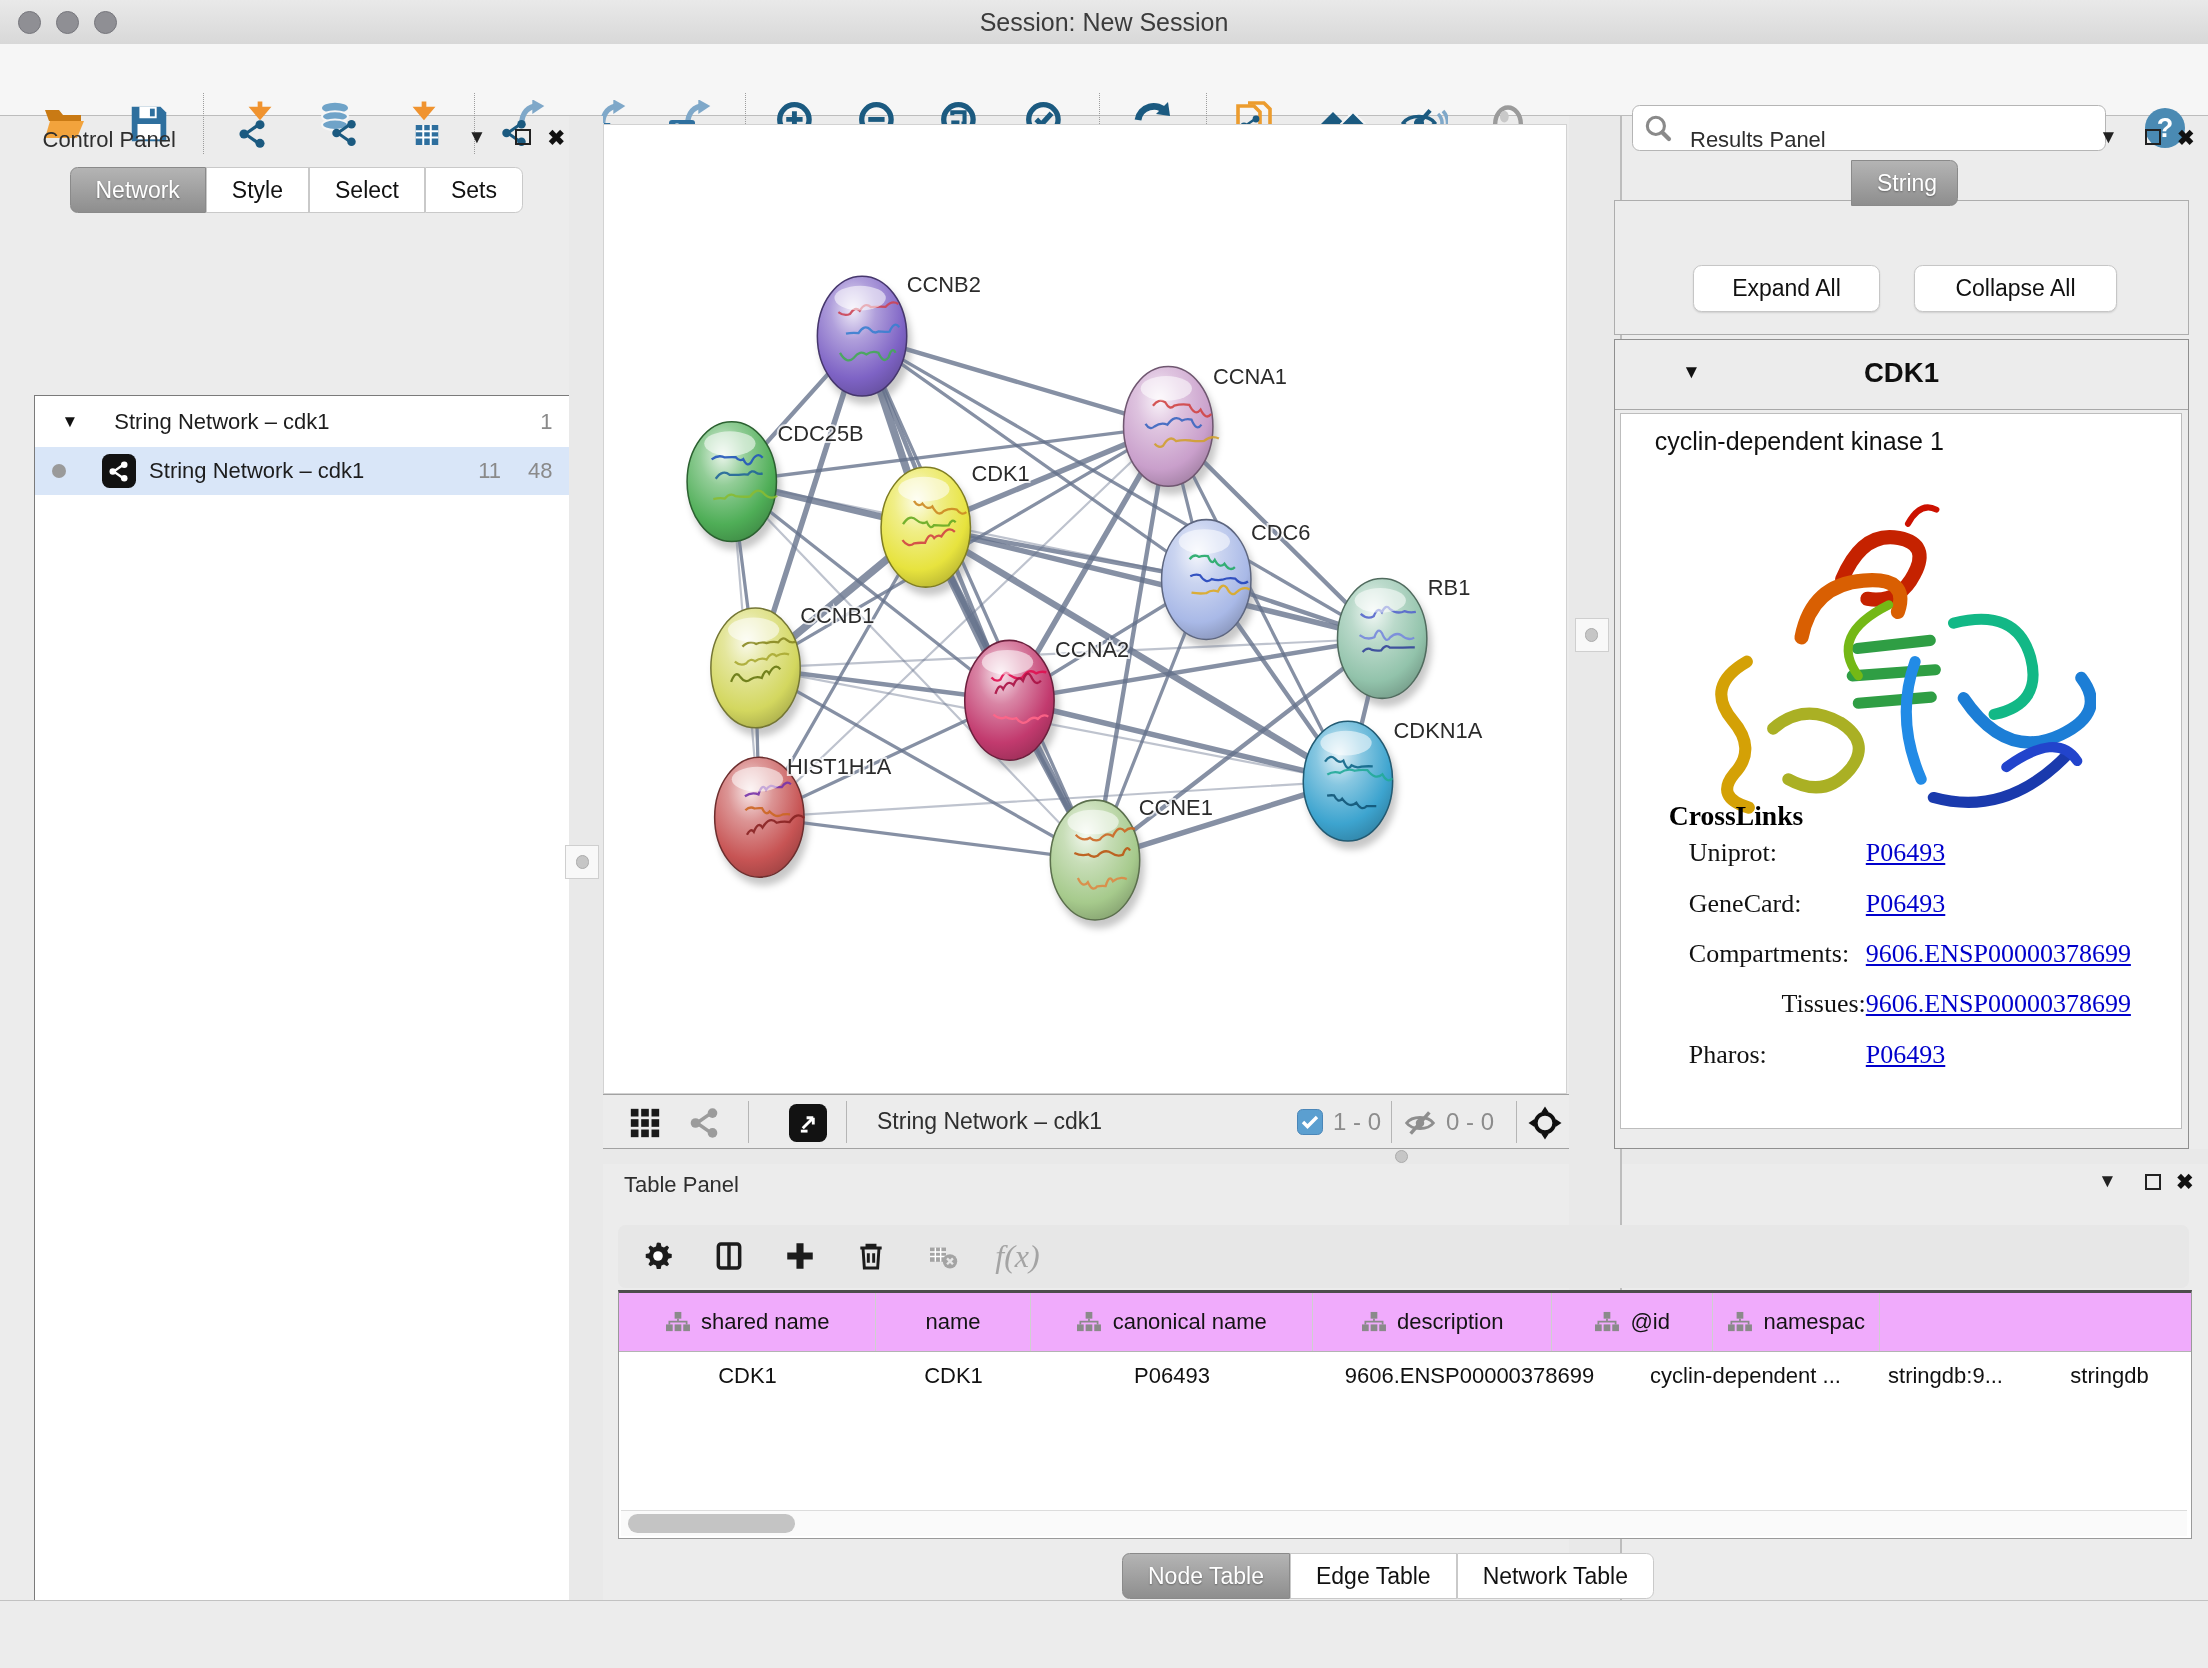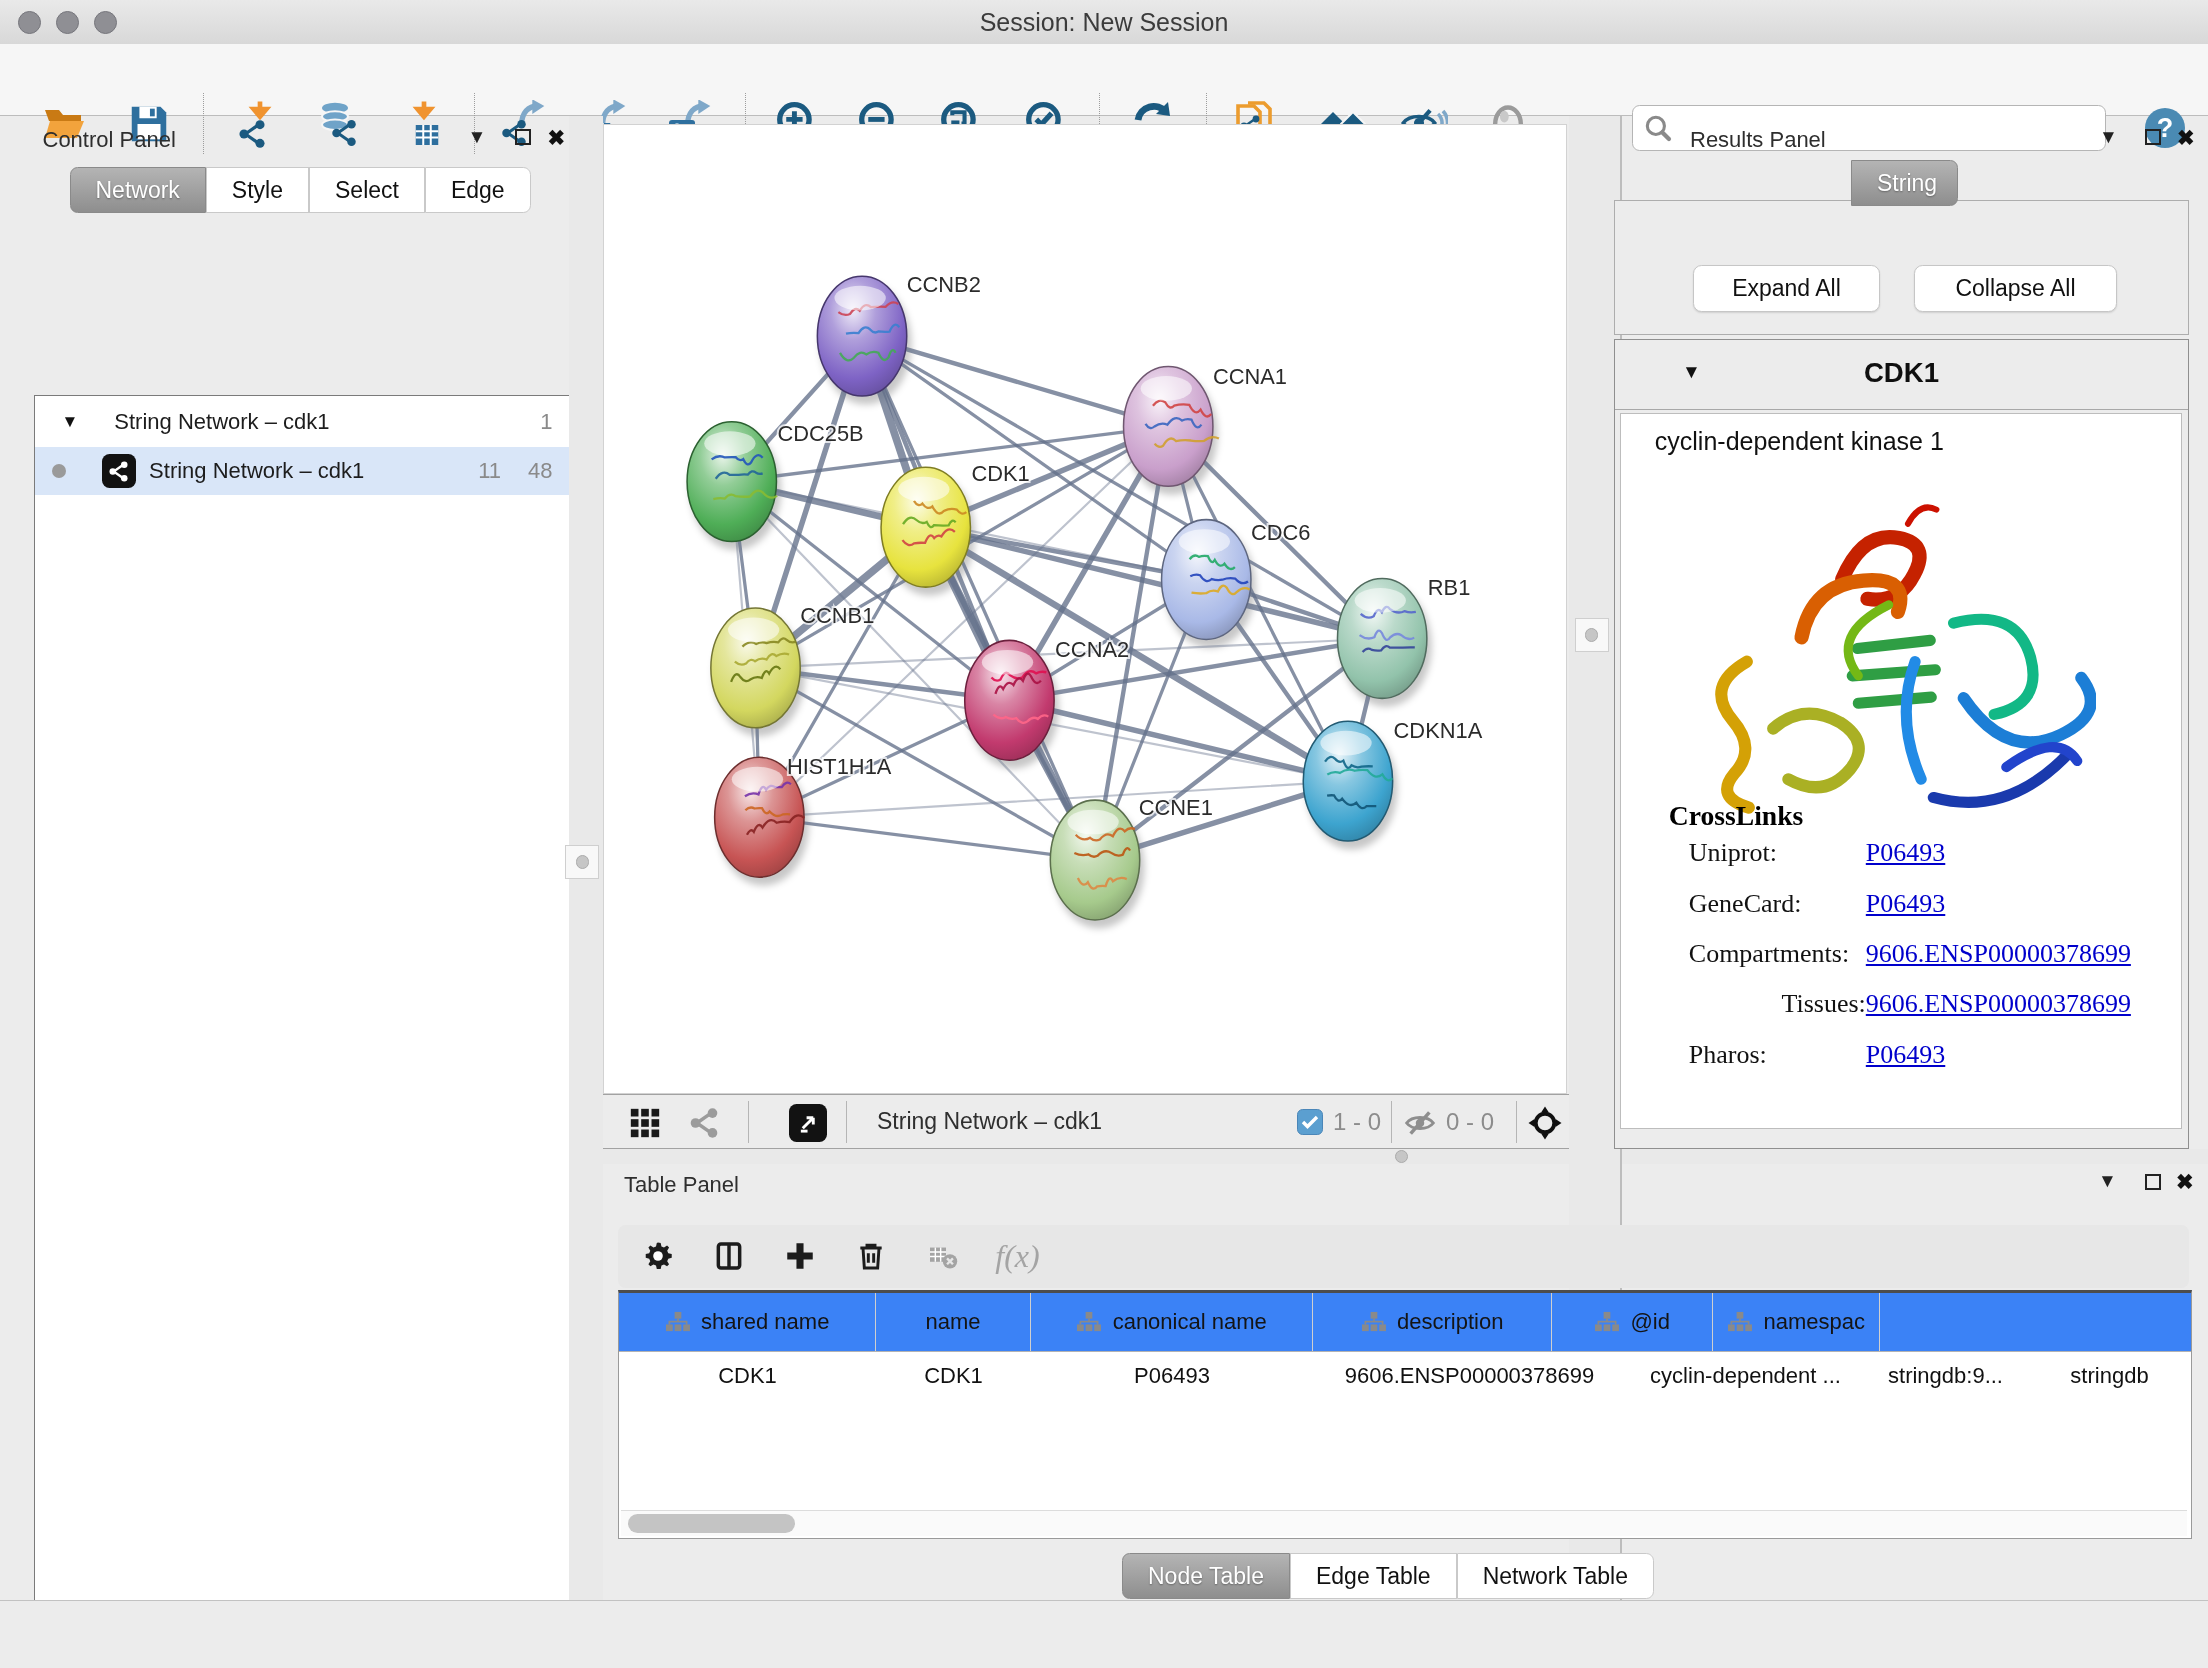--- a/index.html
+++ b/index.html
@@ -54,21 +54,21 @@
   .rp-entry-head{position:absolute;left:0;top:0;width:100%;height:70px;border-bottom:1px solid #a8a8a8;box-sizing:border-box;}
   .rp-inner{position:absolute;left:4.8px;top:73px;width:562px;height:716px;background:#ffffff;border:1px solid #bdbdbd;box-sizing:border-box;overflow:hidden;}
   .xl-serif{font-family:"Liberation Serif",serif;}
   .xl-row{position:absolute;left:68px;font-size:26px;color:#111;}
   .xl-link{color:#0000cc;text-decoration:underline;cursor:pointer;}
 
   
   .tp-toolbar{left:618px;top:1225px;width:1571px;height:63px;background:#e7e7e7;border-radius:7.6px;}
   .tp-tool{position:absolute;top:6.7px;width:49px;height:49px;display:flex;align-items:center;justify-content:center;cursor:pointer;}
   .tablebox{left:618px;top:1290px;width:1574px;height:249px;background:#fff;border:1.9px solid #9a9a9a;border-top:3.8px solid #4d4d4d;box-sizing:border-box;}
-  .thead{display:flex;height:59px;background:#3b82f6;border-bottom:1px solid #b3b3b3;box-sizing:border-box;}
+  .thead{display:flex;height:59px;background:#f0abfc;border-bottom:1px solid #b3b3b3;box-sizing:border-box;}
   .th{display:flex;align-items:center;justify-content:center;font-size:22px;color:#141414;border-right:1px solid #cfcfcf;box-sizing:border-box;gap:11.4px;overflow:hidden;white-space:nowrap;}
   .trow{display:flex;height:48px;}
   .td{display:flex;align-items:center;justify-content:center;font-size:22px;color:#111;overflow:hidden;white-space:nowrap;box-sizing:border-box;}
   .hscroll{position:absolute;left:1.9px;bottom:1.9px;width:1566px;height:25px;background:#fafafa;border-top:1px solid #dcdcdc;}
   .hthumb{position:absolute;left:7.6px;top:2.9px;width:167px;height:19px;border-radius:9.5px;background:#c4c4c4;}
 
   
   .statusbar{left:0;top:1600px;width:2208px;height:68px;background:#ececec;border-top:1px solid #c2c2c2;}
   svg{display:block;}
   text{font-family:"Liberation Sans",sans-serif;}
@@ -281,21 +281,21 @@
     </div>
     <div class="abs help-btn">?</div>
   </div>
 
   <div class="abs" style="left:9.5px;top:116px;width:559px;height:1484px">
     <div class="abs panel-title" style="left:33px;top:11.4px">Control Panel</div>
     <div class="abs ph-caret" style="left:458px;top:9.5px">▼</div>
     <div class="abs ph-float" style="left:505px;top:13.3px"></div>
     <div class="abs ph-close" style="left:538px;top:9.5px">✖</div>
 
-    <div class="abs" id="cp-tabs" style="left:60px;top:51px"><span class="seg-tab first active">Network</span><span class="seg-tab">Style</span><span class="seg-tab">Select</span><span class="seg-tab last">Edge</span></div>
+    <div class="abs" id="cp-tabs" style="left:60px;top:51px"><span class="seg-tab first active">Network</span><span class="seg-tab">Style</span><span class="seg-tab">Select</span><span class="seg-tab last">Sets</span></div>
 
 
     <div class="abs cp-listbox">
       <div class="cp-row" style="top:1.9px">
         <span style="margin-left:27px;font-size:17px;color:#111">▼</span>
         <span style="margin-left:36px">String Network – cdk1</span>
         <span class="cp-num" style="margin-left:auto;margin-right:17px">1</span>
       </div>
       <div class="cp-row" style="top:51px;background:#d9e6f8">
         <span style="margin-left:17px;width:14.3px;height:14.3px;border-radius:50%;background:#9a9a9a;display:inline-block"></span>

